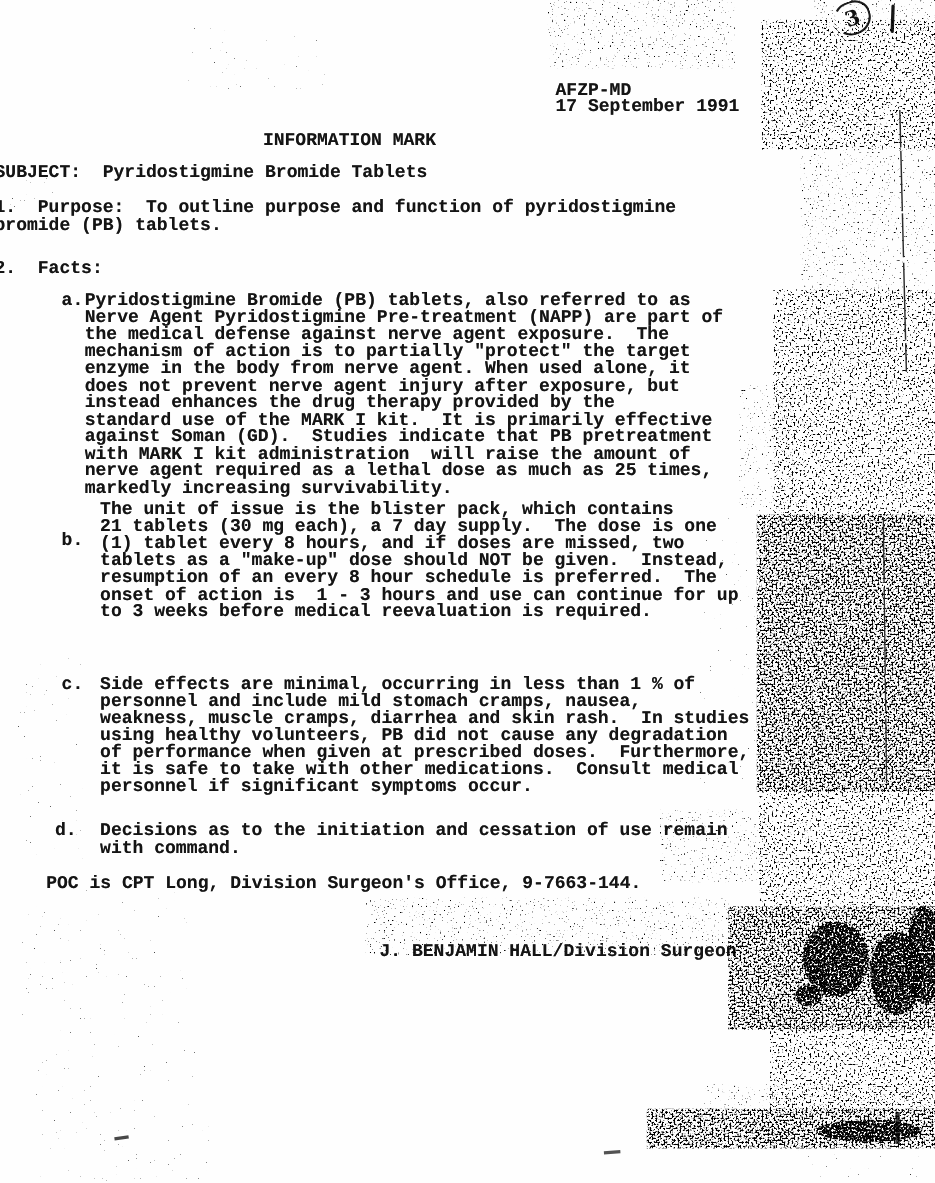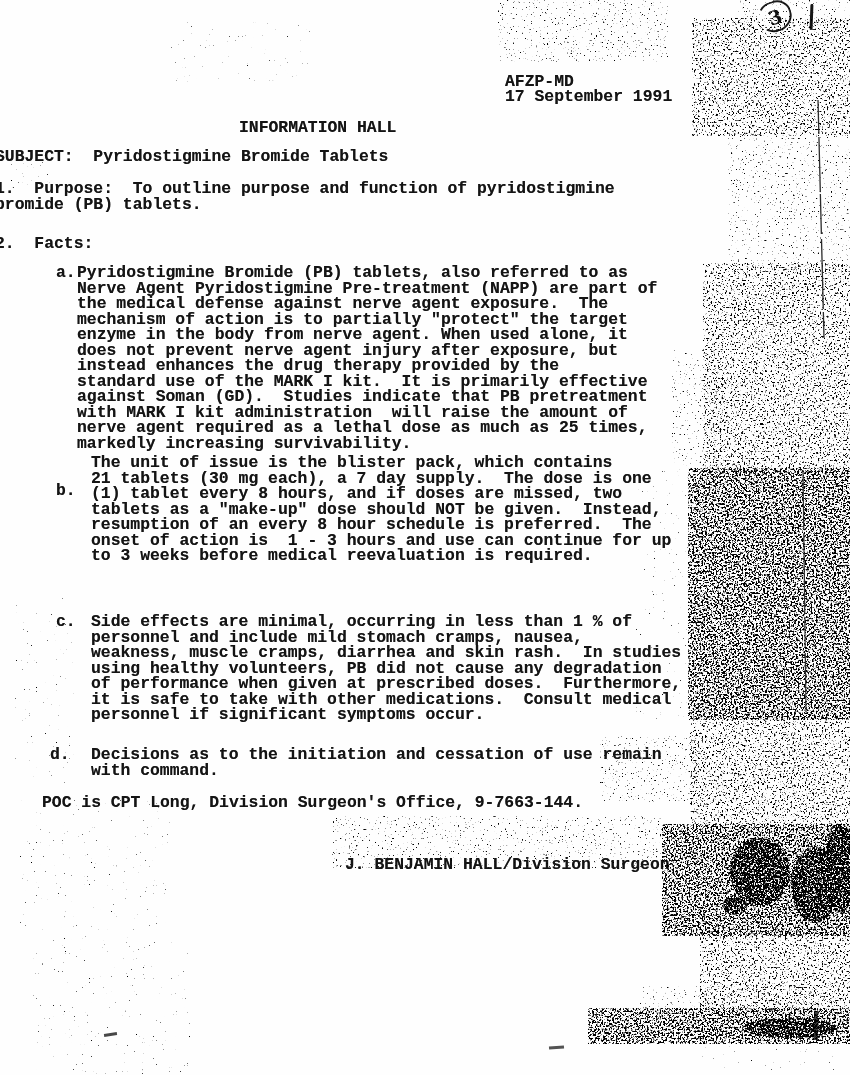--- a/index.html
+++ b/index.html
@@ -36,21 +36,21 @@
 <div class="txt-layer">
 
   <div id="corner-annotation">
     <span>3</span>
   </div>
   <div id="pen-stroke"></div>
 
   <div class="t" style="left:505px;top:74px;">AFZP-MD</div>
   <div class="t" style="left:505px;top:89px;">17 September 1991</div>
 
-  <div class="t" style="left:239px;top:120px;">INFORMATION HALL</div>
+  <div class="t" style="left:239px;top:120px;">INFORMATION MARK</div>
 
   <div class="t" style="left:-5px;top:149px;">SUBJECT:  Pyridostigmine Bromide Tablets</div>
 
   <pre class="t" style="left:-5px;top:181px;">1.  Purpose:  To outline purpose and function of pyridostigmine
 bromide (PB) tablets.</pre>
 
   <div class="t" style="left:-5px;top:236px;">2.  Facts:</div>
 
   <div class="t" style="left:56px;top:265px;">a.</div>
   <pre class="t" style="left:77px;top:265px;">Pyridostigmine Bromide (PB) tablets, also referred to as

